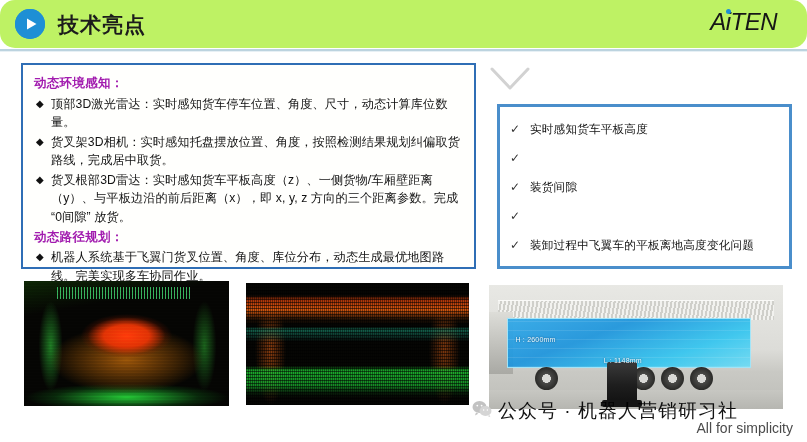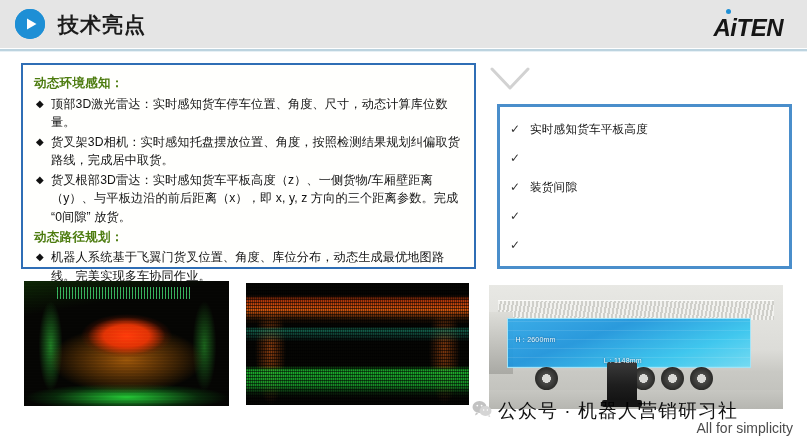--- a/index.html
+++ b/index.html
@@ -23,21 +23,22 @@
     background: #ffffff;
   }
 
   
   .header {
     position: absolute;
     left: 0; top: 0;
     width: 807px; height: 48px;
     display: flex;
     align-items: center;
-    background: #e5e5e5;
+    background: #bef264;
+    border-radius: 15px;
   }
   .play-icon {
     margin-left: 15px;
     width: 30px; height: 30px;
     border-radius: 50%;
     background: #1e8fd5;
     display: flex;
     align-items: center;
     justify-content: center;
     flex: 0 0 auto;
@@ -46,29 +47,28 @@
   .page-title {
     margin-left: 13px;
     font-size: 21px;
     font-weight: bold;
     color: #1c1c1c;
     letter-spacing: 1px;
     line-height: 1;
   }
   .brand-logo {
     position: absolute;
-    right: 24px; top: 10px;
+    right: 30px; top: 10px;
     font-size: 24px;
-    font-weight: bold;
+    font-weight: normal;
     font-style: italic;
     letter-spacing: -0.5px;
     color: #161616;
     line-height: 1;
     font-family: "Liberation Sans", "DejaVu Sans", sans-serif;
-    margin-top: 6px;
   }
   .brand-dot {
     position: absolute;
     right: 76px; top: 9px;
     width: 5px; height: 5px;
     border-radius: 50%;
     background: #1e8fd5;
   }
   .header-rule {
     position: absolute;
@@ -88,21 +88,21 @@
     position: absolute;
     left: 21px; top: 63px;
     width: 455px; height: 206px;
     border: 2px solid #2f6eb5;
     background: #fffffd;
     padding: 8px 11px 6px 11px;
   }
   .sec-head {
     font-size: 12.5px;
     font-weight: bold;
-    color: #4d7c0f;
+    color: #a21caf;
     line-height: 1.5;
     margin: 1px 0 2px 0;
     letter-spacing: 0.3px;
   }
   .bullet-row {
     display: flex;
     align-items: flex-start;
     font-size: 12.2px;
     line-height: 1.52;
     color: #131313;
@@ -342,20 +342,21 @@
     </div>
     <div class="check-row">
       <span class="check-mark">✓</span>
       <span class="check-text">装货间隙</span>
     </div>
     <div class="check-row">
       <span class="check-mark">✓</span>
     </div>
     <div class="check-row">
       <span class="check-mark">✓</span>
+      <span class="check-text">装卸过程中飞翼车的平板离地高度变化问题</span>
     </div>
   </div>
 
   <div class="photo photo-1">
     <div class="pc1"></div>
     <div class="pc1-top"></div>
     <div class="pc1-scan"></div>
   </div>
 
   <div class="photo photo-2">

